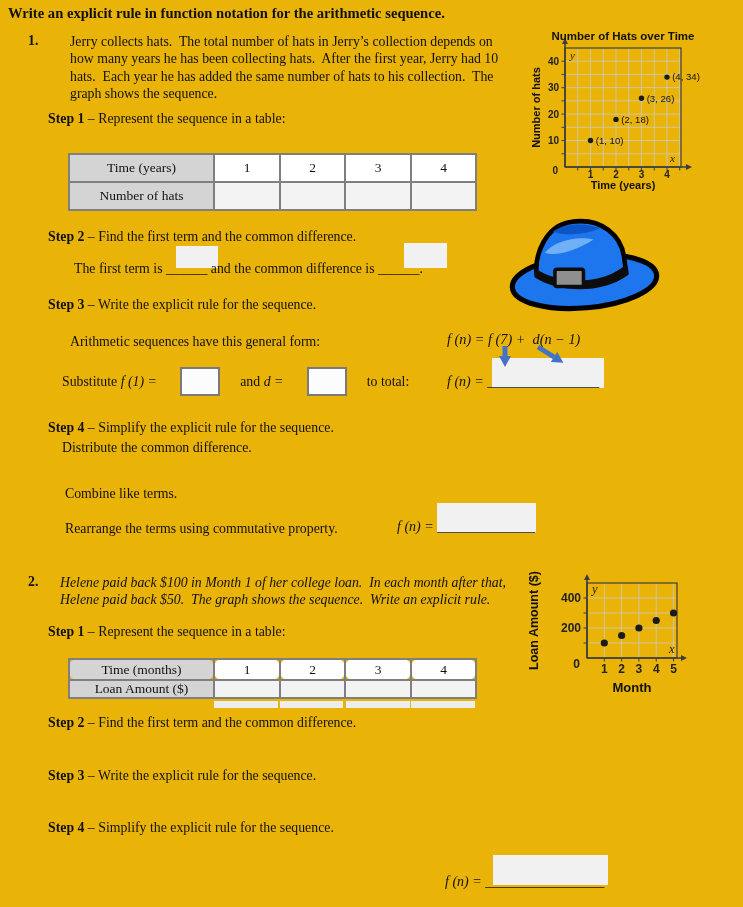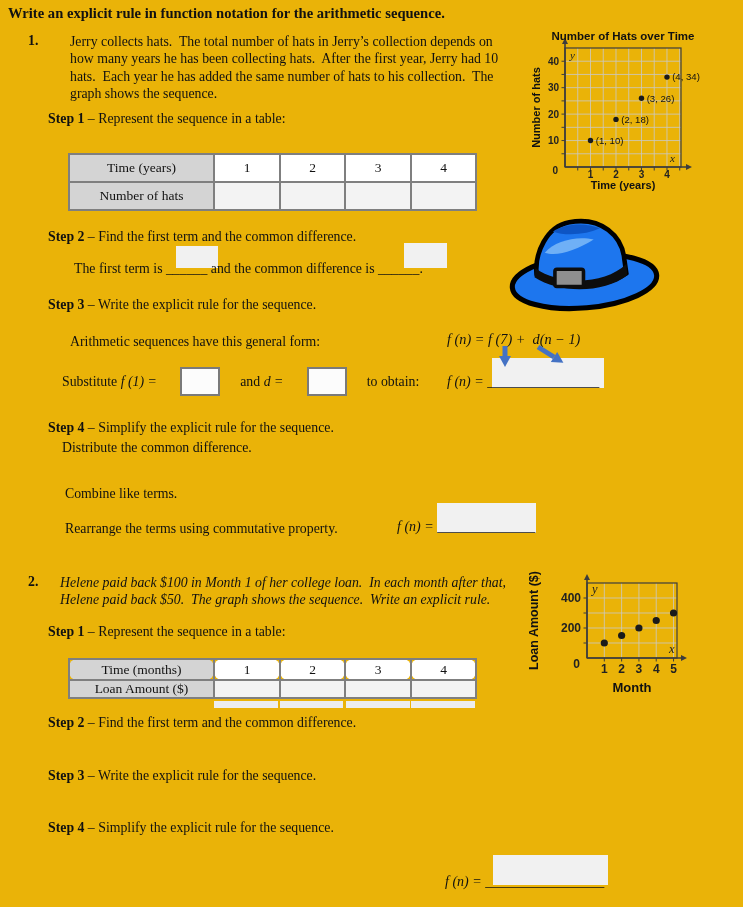--- a/index.html
+++ b/index.html
@@ -169,21 +169,21 @@
     <polygon points="5,12 17,12 11,23" fill="#4472c4"></polygon>
     <line x1="44" y1="3" x2="60" y2="13" stroke="#4472c4" stroke-width="5"></line>
     <polygon points="56.8,18.1 63.2,7.9 69.4,18.8" fill="#4472c4"></polygon>
   </svg>
 
   <div class="subline" style="left:62px;top:367px;">
     <span><span>Substitute </span><span class="math">f (1) = </span></span>
     <span class="wbox"></span>
     <span><span>and </span><span class="math">d = </span></span>
     <span class="wbox"></span>
-    <span>to obtain:</span>
+    <span>to total:</span>
   </div>
 
   <div class="line" style="left:447px;top:374px;font-size:14px;"><span class="math">f (n) = </span><span>________________</span></div>
 
   <div class="line" style="left:48px;top:420px;"><span class="stepb">Step 4</span><span> – Simplify the explicit rule for the sequence.</span></div>
   <div class="line" style="left:62px;top:440px;">Distribute the common difference.</div>
   <div class="line" style="left:65px;top:486px;">Combine like terms.</div>
   <div class="line" style="left:65px;top:521px;">Rearrange the terms using commutative property.</div>
 
   <div class="line" style="left:397px;top:519px;font-size:14px;"><span class="math">f (n) = </span><span>______________</span></div>

